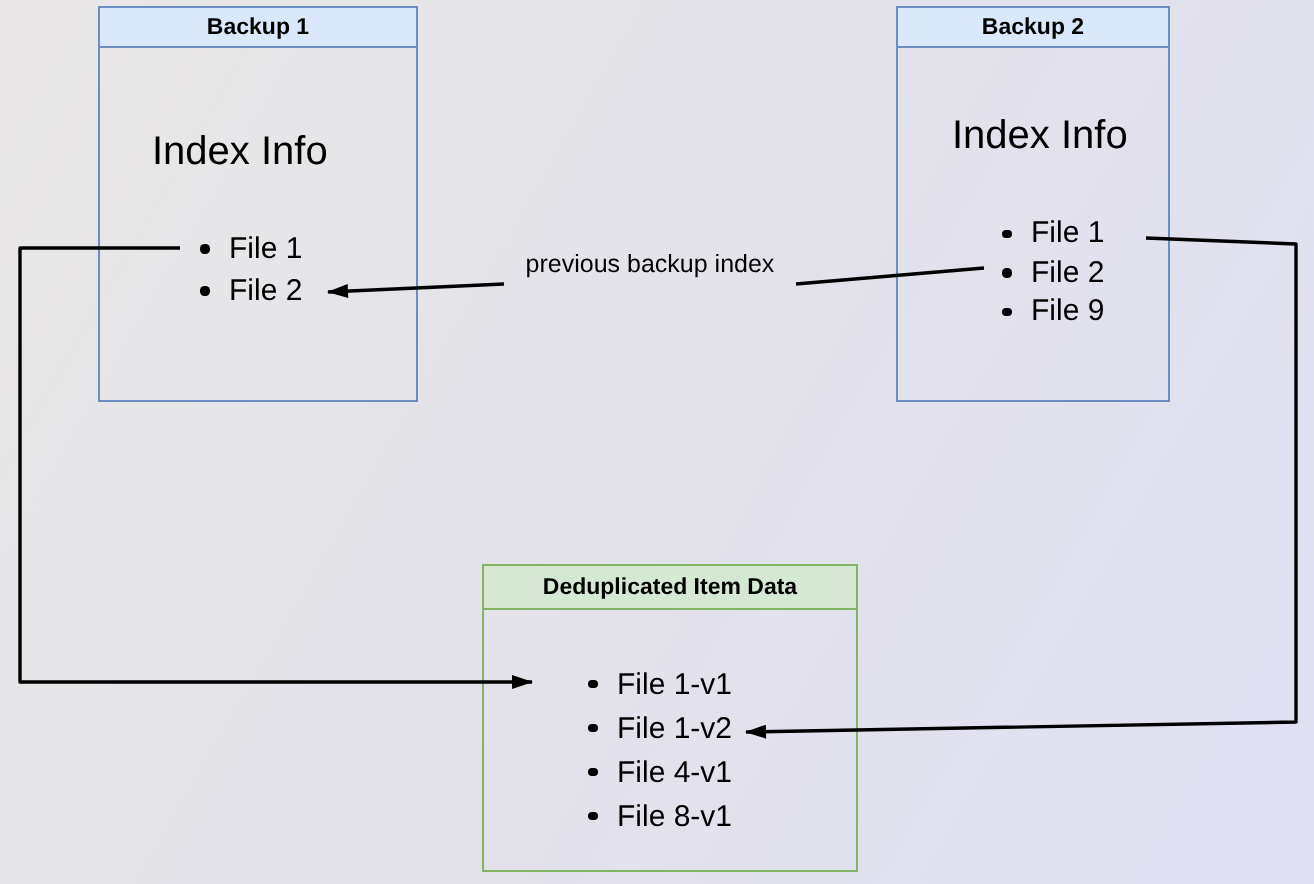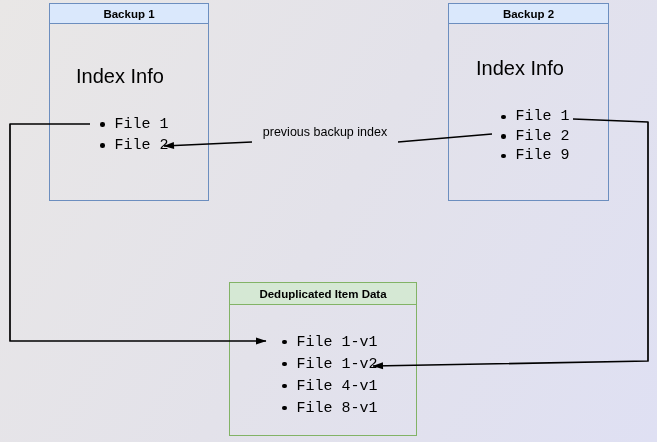--- a/index.html
+++ b/index.html
@@ -13,49 +13,49 @@
     overflow: hidden;
     background: linear-gradient(120deg, #e9e7e6 0%, #e3e2ea 50%, #dfe0f3 100%);
   }
 
   .box {
     position: absolute;
     border: 1.5px solid;
     background: transparent;
   }
   .box.blue  { border-color: #6c8ebf; text-align: center; }
-  .box.green { border-color: #82b366; }
+  .box.green { border-color: #82b366; margin-left: 12px; }
 
   .box-title {
     position: absolute;
     left: 0; right: 0; top: 0;
     display: flex;
     align-items: center;
     justify-content: center;
     font-weight: bold;
     font-size: 11.5px;
     border-bottom: 1.5px solid;
   }
   .blue  .box-title { background: #dae8fc; border-color: #6c8ebf; height: 20px; }
   .green .box-title { background: #d5e8d4; border-color: #82b366; height: 22px; }
 
   .index-label { position: absolute; font-size: 20px; white-space: nowrap; }
 
-  .file-list { position: absolute; list-style: none; font-family: Liberation Mono, monospace; }
+  .file-list { position: absolute; list-style: none; }
   .file-item { display: flex; align-items: center; font-size: 15px; white-space: nowrap; }
   .dot {
     width: 4.5px; height: 4.5px;
     border-radius: 50%;
     background: #000;
     margin-right: 10px;
     flex: none;
   }
 
   #backup1-box { left: 49px;  top: 3px;   width: 160px; height: 198px; }
-  #backup2-box { left: 448px; top: 3px;   width: 161px; height: 198px; }
+  #backup2-box { left: 448px; top: 3px;   width: 137px; height: 198px; }
   #dedup-box   { left: 229px; top: 282px; width: 188px; height: 154px; }
 
   #backup1-box .index-label { left: 26px; top: 61px; }
   #backup2-box .index-label { left: 27px; top: 53px; }
 
   #backup1-box .file-list { left: 50px; top: 110px; }
   #backup1-box .file-item { height: 21px; }
   #backup2-box .file-list { left: 52px; top: 103px; }
   #backup2-box .file-item { height: 19.5px; }
   #dedup-box   .file-list { left: 52px; top: 48px; text-align: center; }

